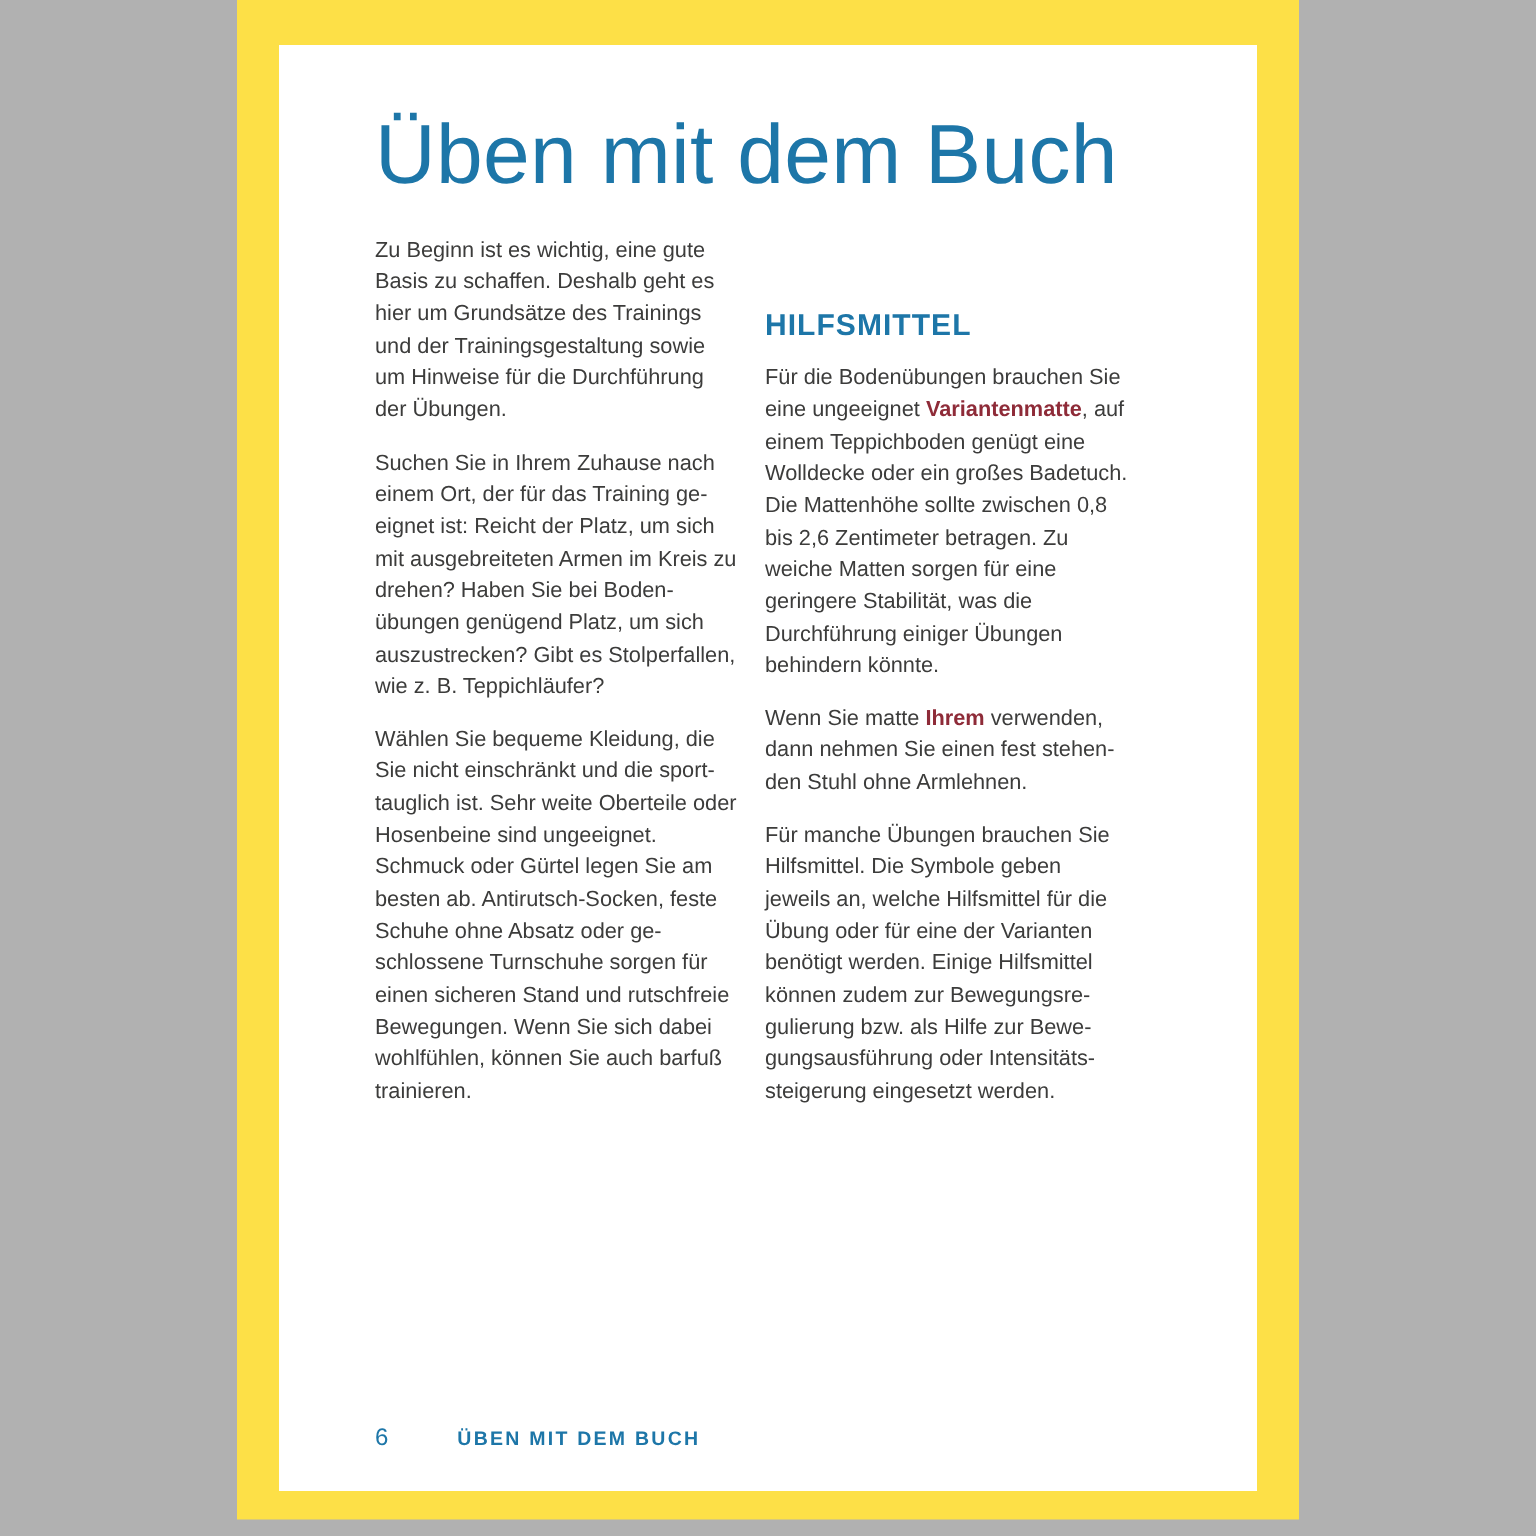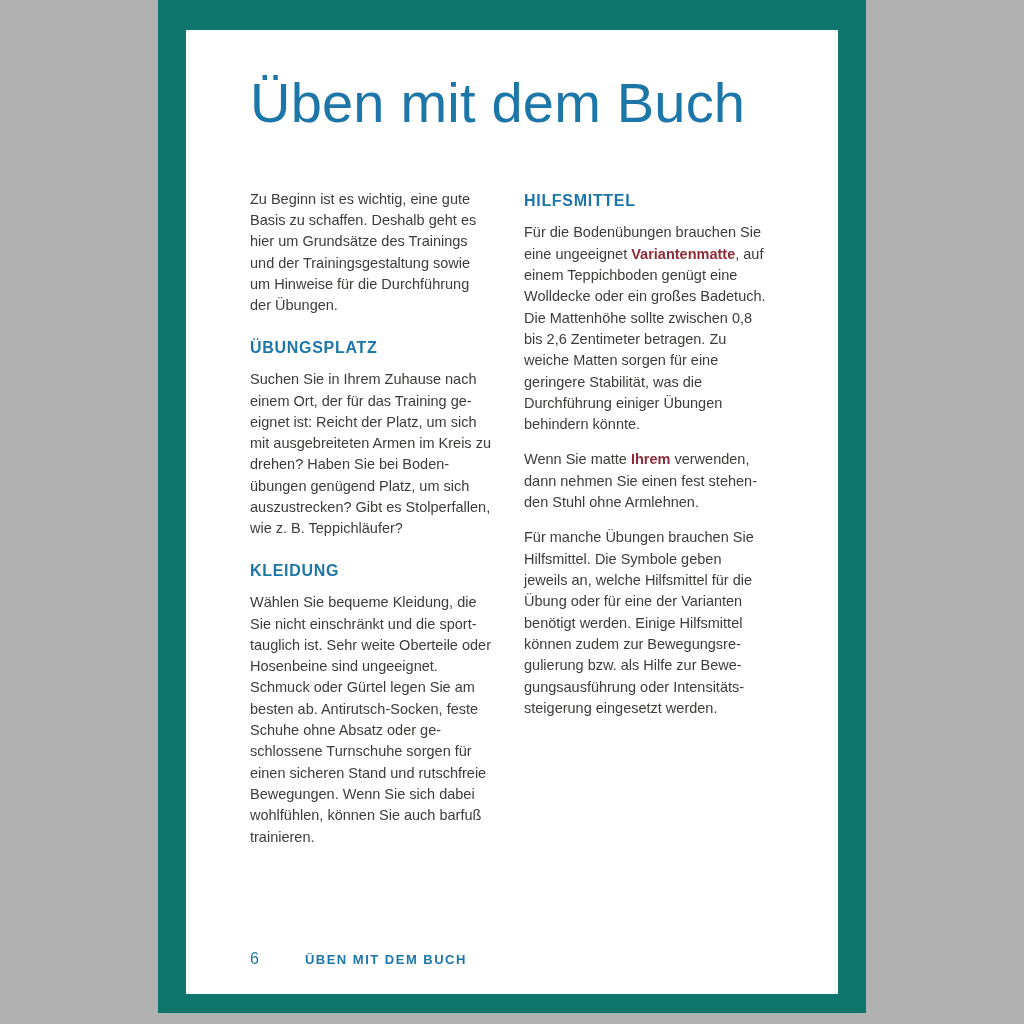--- a/index.html
+++ b/index.html
@@ -8,21 +8,21 @@
     overflow: hidden;
     background: #b1b1b1;
     font-family: "Liberation Sans", sans-serif;
   }
   .stage { position: relative; width: 1024px; height: 1024px; }
 
   .book {
     position: absolute;
     left: 158px; top: 0;
     width: 708px; height: 1013px;
-    background: #0f766e;
+    background: #fde047;
   }
   .sheet {
     position: absolute;
     left: 28px; right: 28px;
     top: 30px; bottom: 19px;
     background: #ffffff;
   }
   .content {
     position: absolute;
     left: 64px; right: 64px; top: 44px;
@@ -36,34 +36,35 @@
   }
   .subtitle {
     margin-top: 16px;
     font-size: 17px;
     font-weight: 700;
     color: #1d76a8;
     letter-spacing: 1.7px;
   }
   .columns {
     display: flex;
-    gap: 30px;
-    margin-top: 56px;
+    gap: 16px;
+    margin-top: 24px;
+    align-items: flex-end;
   }
   .col {
     width: 244px;
     font-size: 14.5px;
     line-height: 1.47;
     color: #3c3c3b;
   }
   .col p { margin: 0 0 14px 0; }
   .sec-heading {
     color: #1d76a8;
     font-weight: 700;
-    font-size: 16px;
+    font-size: 20px;
     letter-spacing: 0.7px;
     margin: 19px 0 10px 0;
   }
   .col .sec-heading:first-child { margin-top: 0; }
   .accent {
     color: #8e2b38;
     font-weight: 700;
   }
   .footer {
     position: absolute;
@@ -92,24 +93,22 @@
     <div class="sheet">
 
       <div class="content">
         <h1 class="title">Üben mit dem Buch</h1>
 
         <div class="columns">
 
           <div class="col">
             <p>Zu Beginn ist es wichtig, eine gute Basis zu schaffen. Deshalb geht es hier um Grundsätze des Trainings und der Trainingsgestaltung sowie um Hinweise für die Durchführung der Übungen.</p>
 
-            <div class="sec-heading">ÜBUNGSPLATZ</div>
             <p>Suchen Sie in Ihrem Zuhause nach einem Ort, der für das Training ge­eignet ist: Reicht der Platz, um sich mit ausgebreiteten Armen im Kreis zu drehen? Haben Sie bei Boden­übungen genügend Platz, um sich auszustrecken? Gibt es Stolperfal­len, wie z. B. Teppichläufer?</p>
 
-            <div class="sec-heading">KLEIDUNG</div>
             <p>Wählen Sie bequeme Kleidung, die Sie nicht einschränkt und die sport­tauglich ist. Sehr weite Oberteile oder Hosenbeine sind ungeeignet. Schmuck oder Gürtel legen Sie am besten ab. Antirutsch-Socken, feste Schuhe ohne Absatz oder ge­schlossene Turnschuhe sorgen für einen sicheren Stand und rutschfreie Bewegungen. Wenn Sie sich dabei wohlfühlen, können Sie auch barfuß trainieren.</p>
           </div>
 
           <div class="col">
             <div class="sec-heading">HILFSMITTEL</div>
 
             <p><span>Für die Bodenübungen brauchen Sie eine ungeeignet </span><span class="accent">Varianten­matte</span><span>, auf einem Teppichboden genügt eine Wolldecke oder ein großes Badetuch. Die Mattenhöhe sollte zwischen 0,8 bis 2,6 Zenti­meter betragen. Zu weiche Matten sorgen für eine geringere Stabilität, was die Durchführung einiger Übun­gen behindern könnte.</span></p>
 
             <p><span>Wenn Sie matte </span><span class="accent">Ihrem</span><span> verwenden, dann nehmen Sie einen fest stehen­den Stuhl ohne Armlehnen.</span></p>
 

